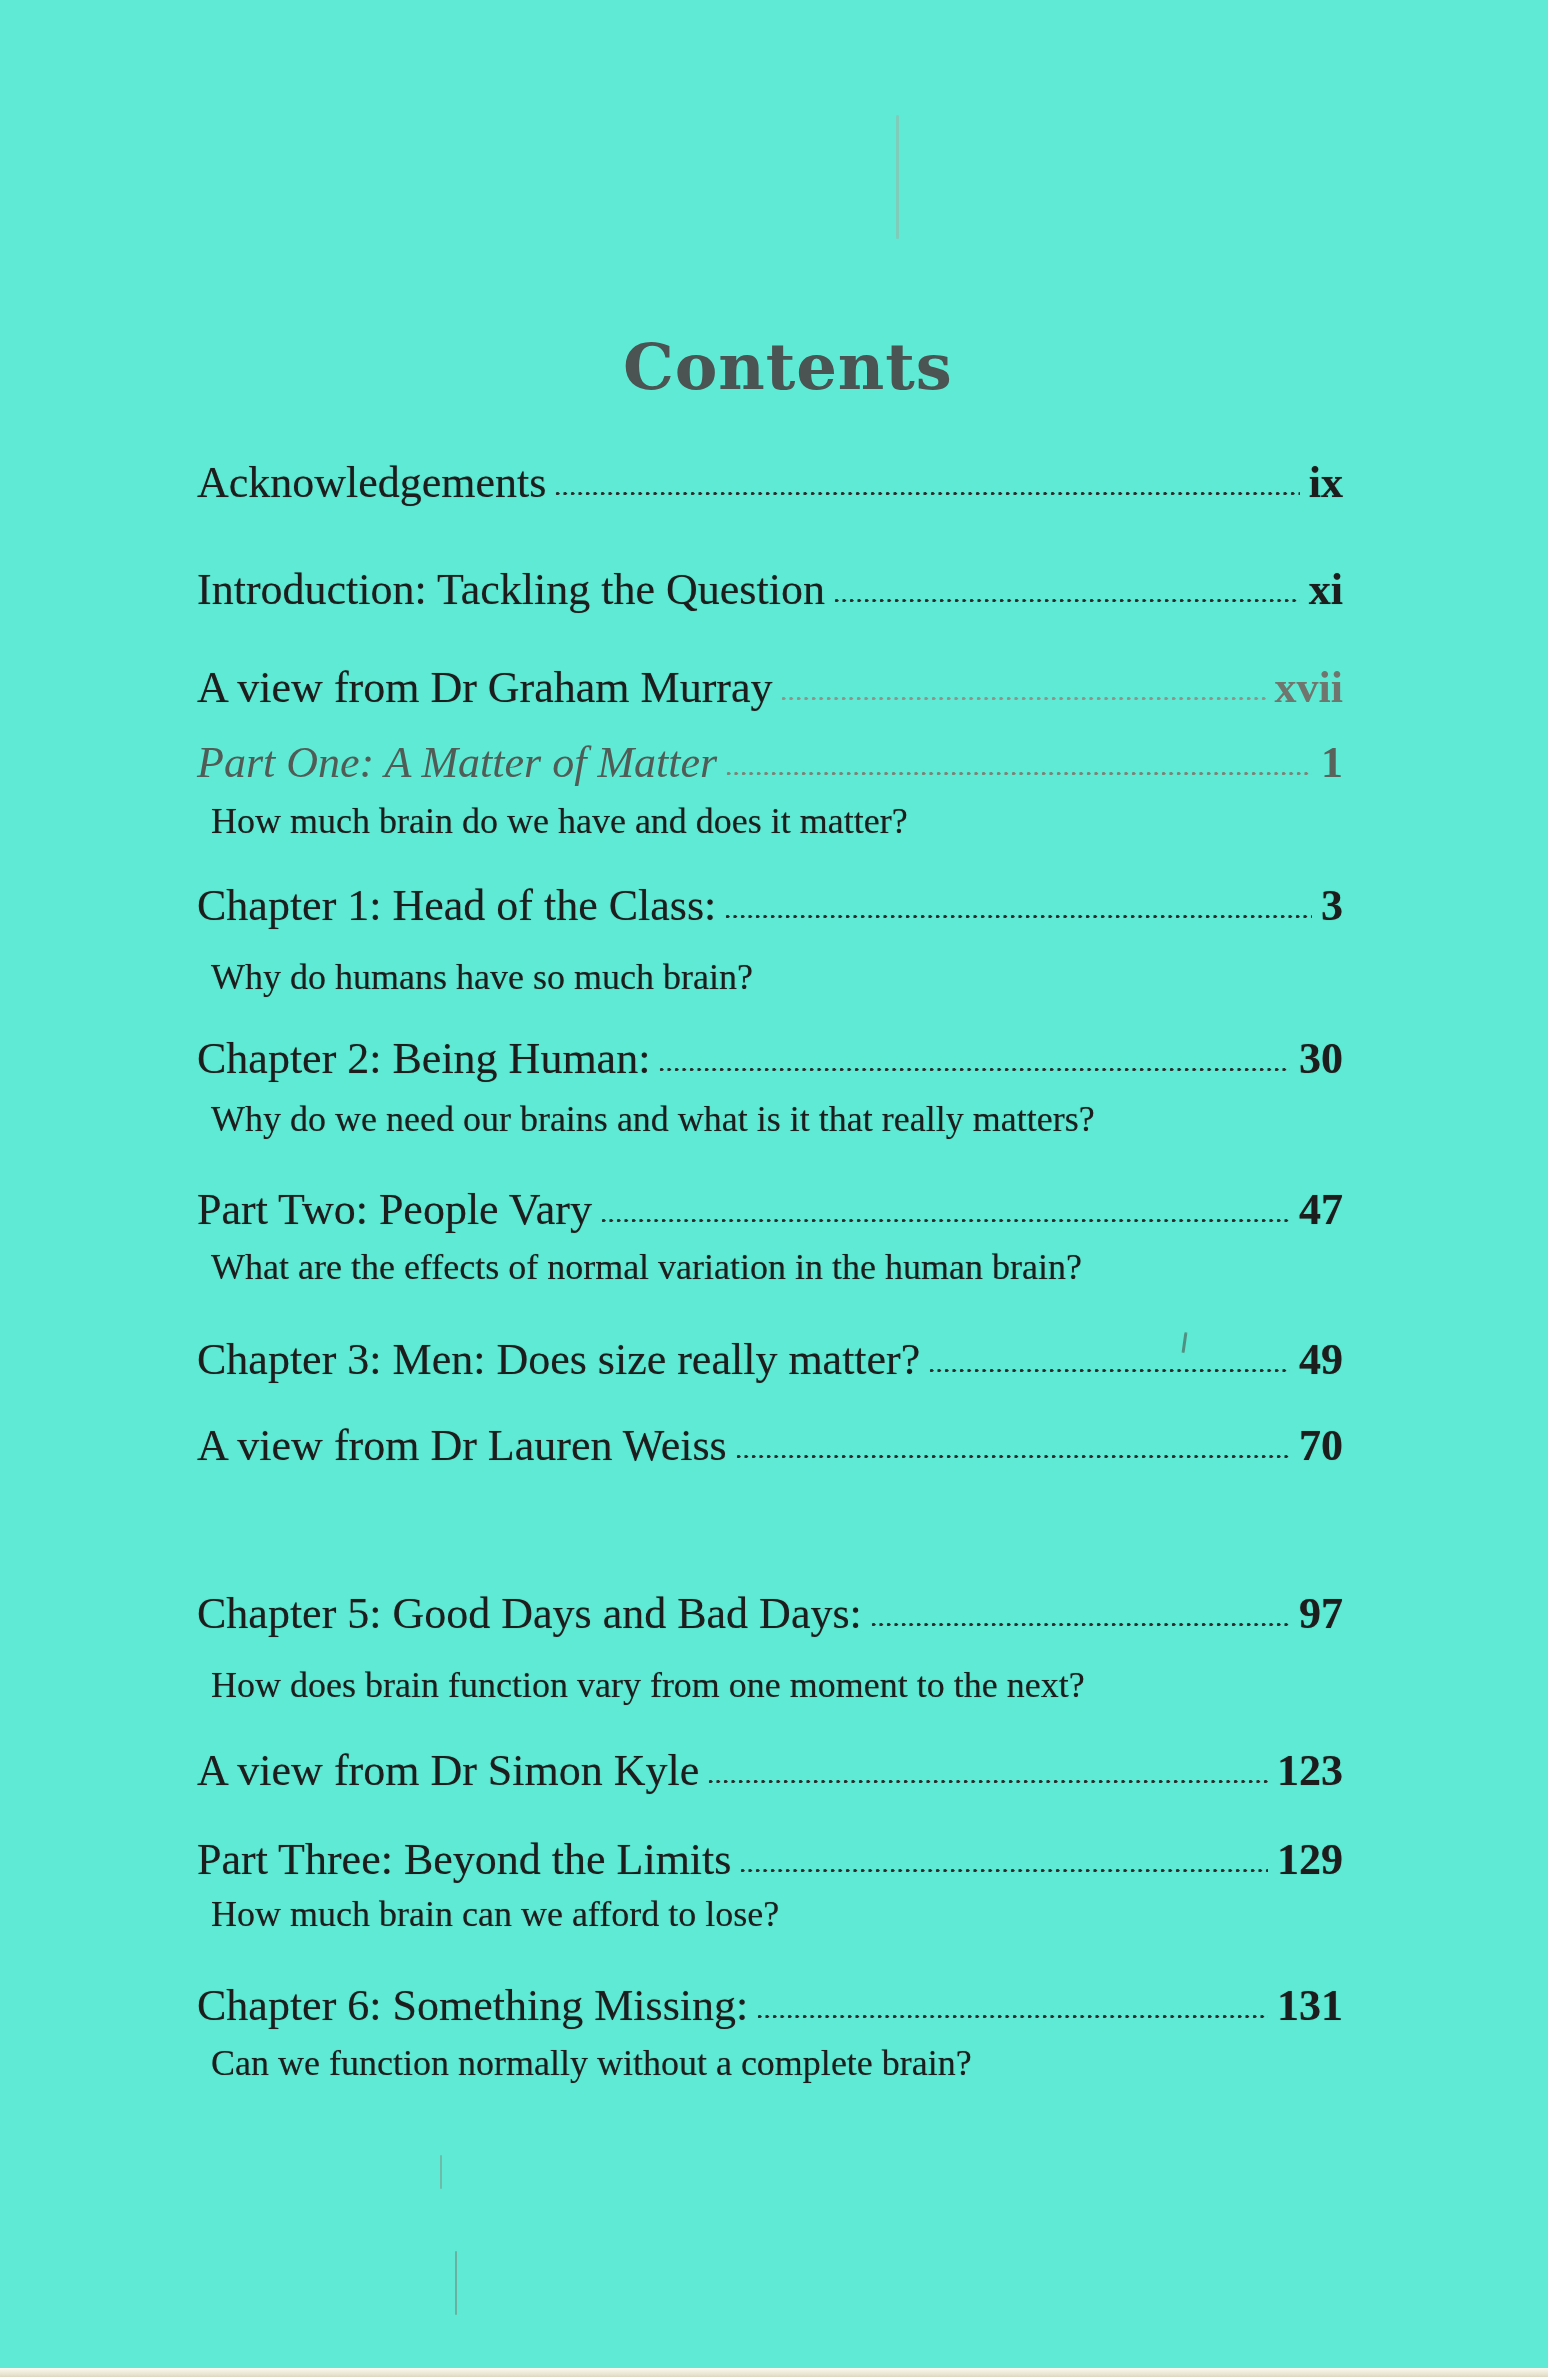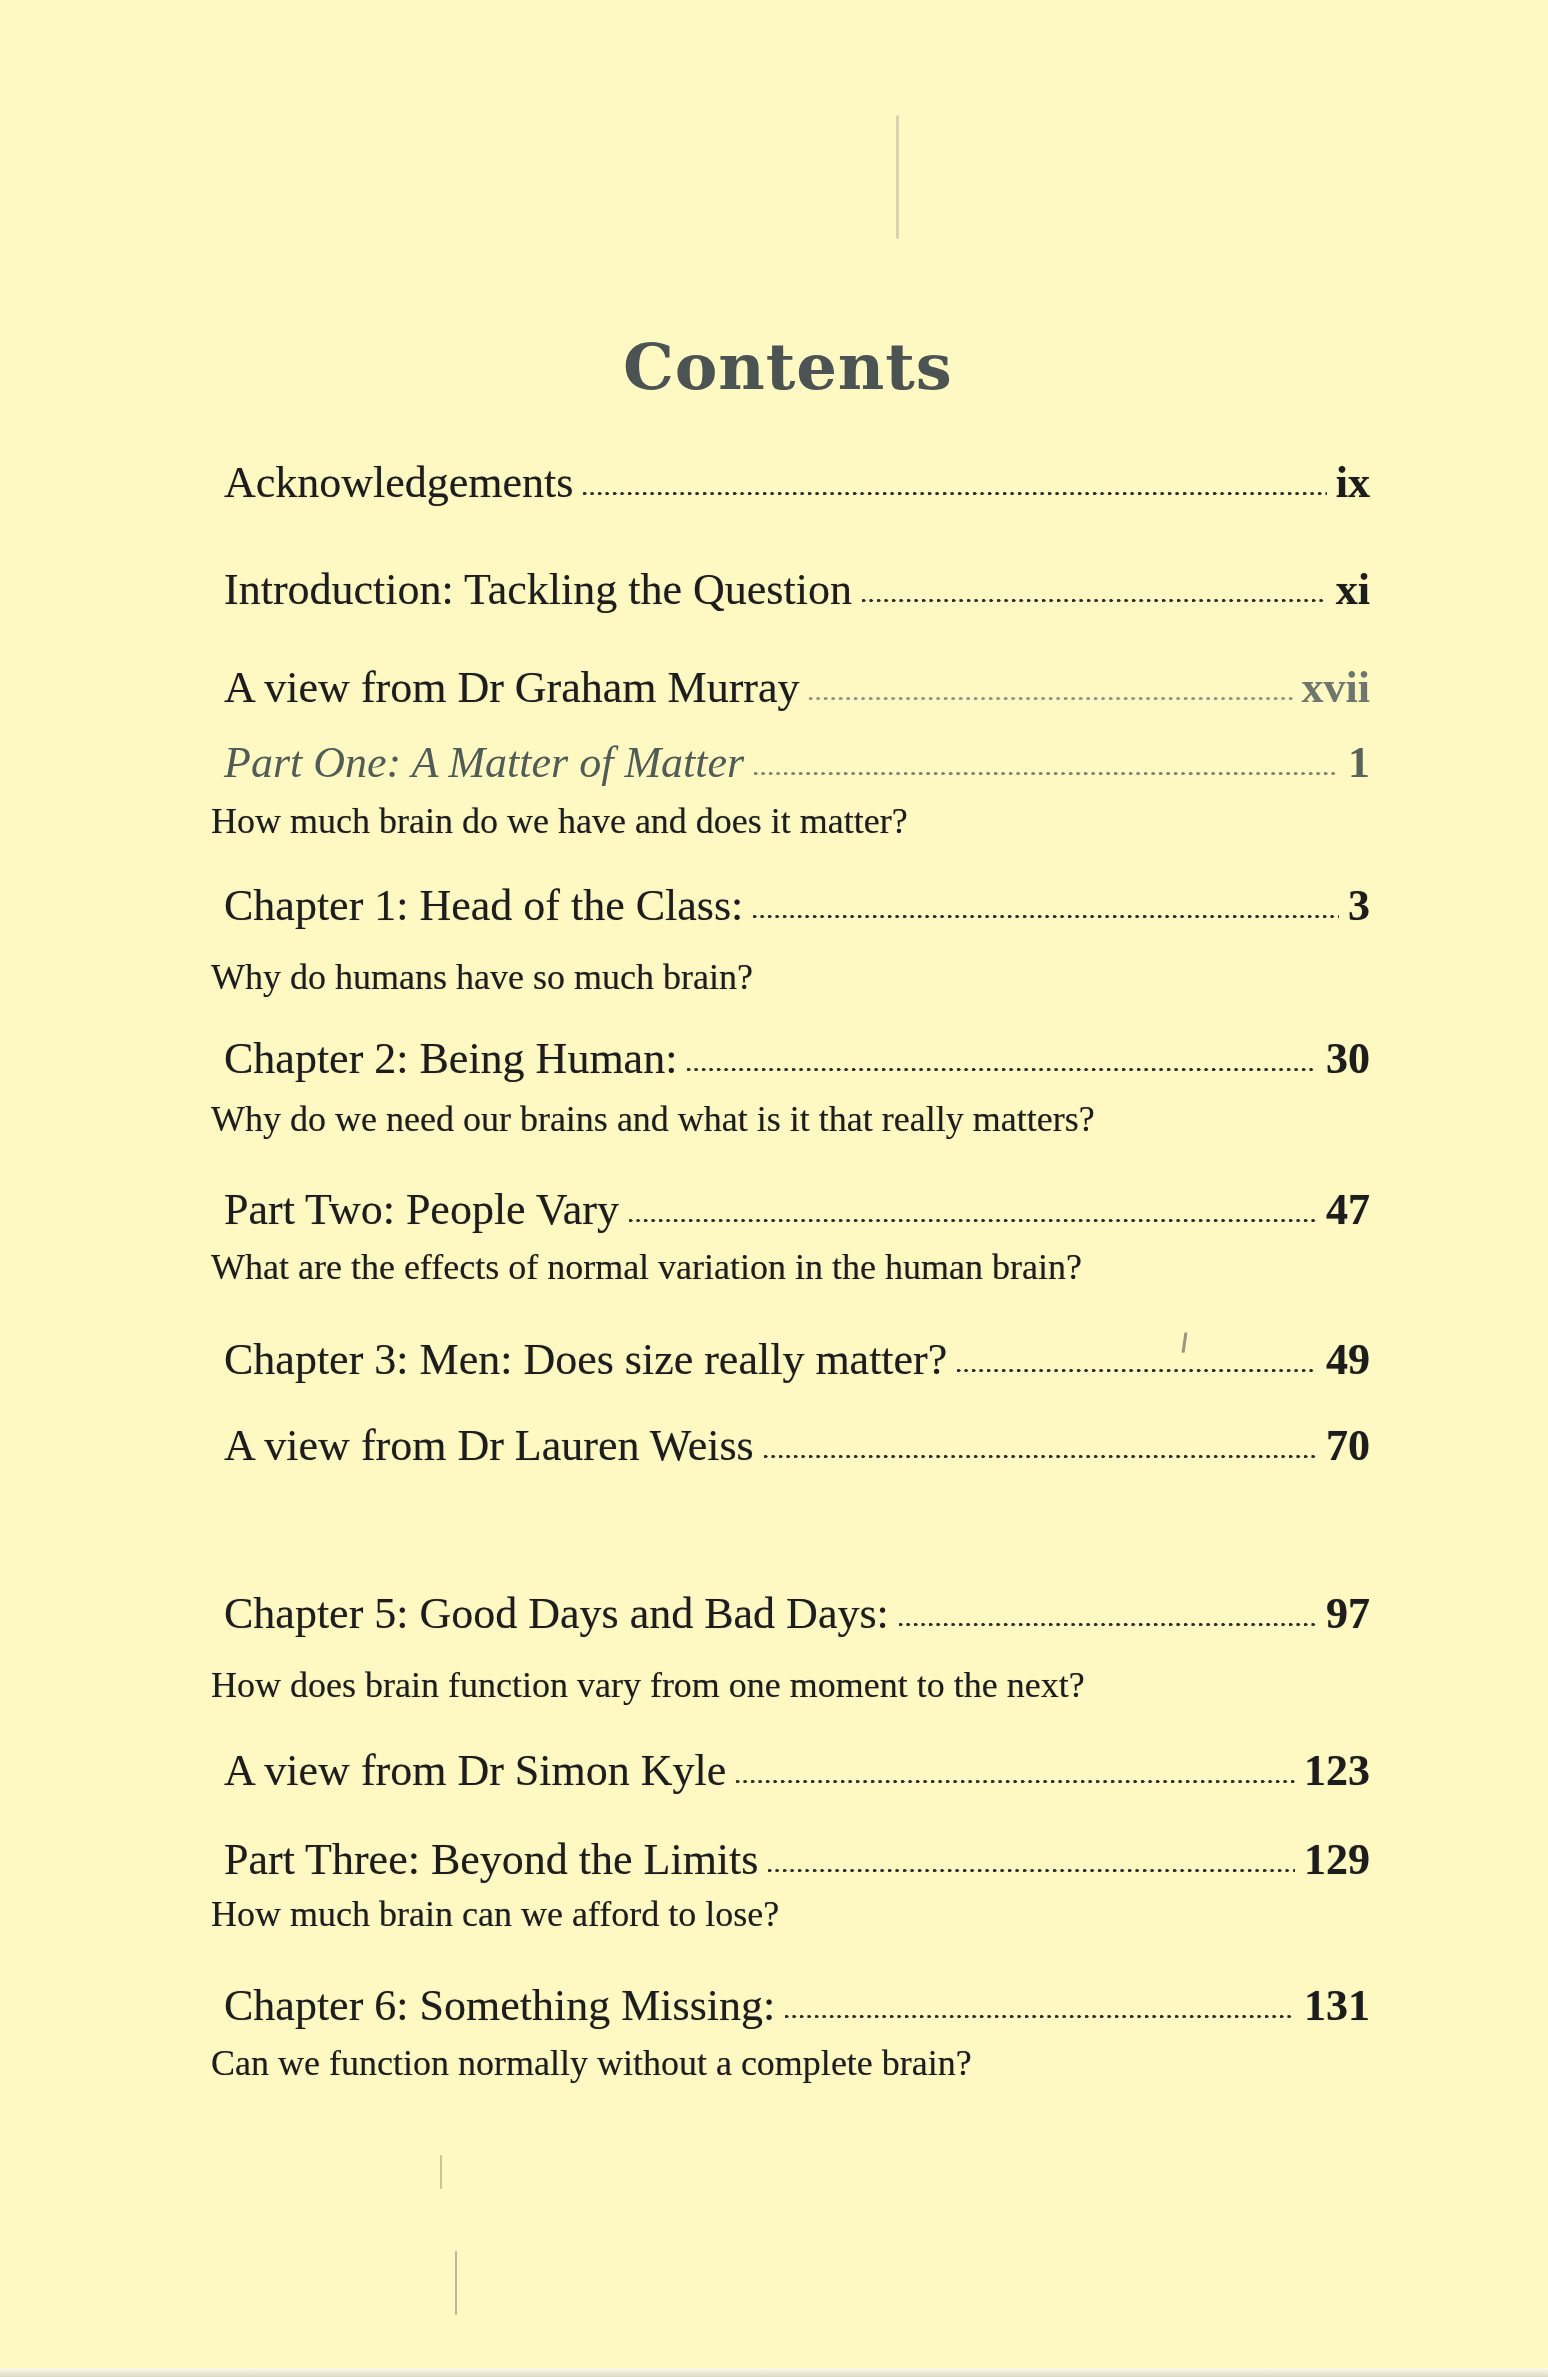--- a/index.html
+++ b/index.html
@@ -4,41 +4,41 @@
 <style>
   html, body {
     margin: 0;
     padding: 0;
     background: #fcfaef;
   }
   .page {
     position: relative;
     width: 1549px;
     height: 2377px;
-    background: #fef9c3;
+    background: #5eead4;
     overflow: hidden;
     font-family: "Liberation Serif", "DejaVu Serif", serif;
     color: #1d1d1d;
   }
   .title {
     position: absolute;
     top: 292px;
     left: 0;
     right: 0;
     text-align: center;
     padding-left: 26.6px;
     font-family: "DejaVu Serif", "Liberation Serif", serif;
     font-size: 64px;
     line-height: 1;
     letter-spacing: 0.9px;
     color: #4b5452;
   }
   .row {
     position: absolute;
-    left: 224px;
+    left: 197px;
     width: 1146px;
     display: flex;
     align-items: flex-end;
     font-size: 44px;
     line-height: 46px;
     white-space: nowrap;
     text-shadow: 0 0 0.9px rgba(25,25,25,0.45);
   }
   .row .lbl { flex: 0 0 auto; }
   .row .pg  { flex: 0 0 auto; margin-left: 5.3px; font-weight: bold; }

